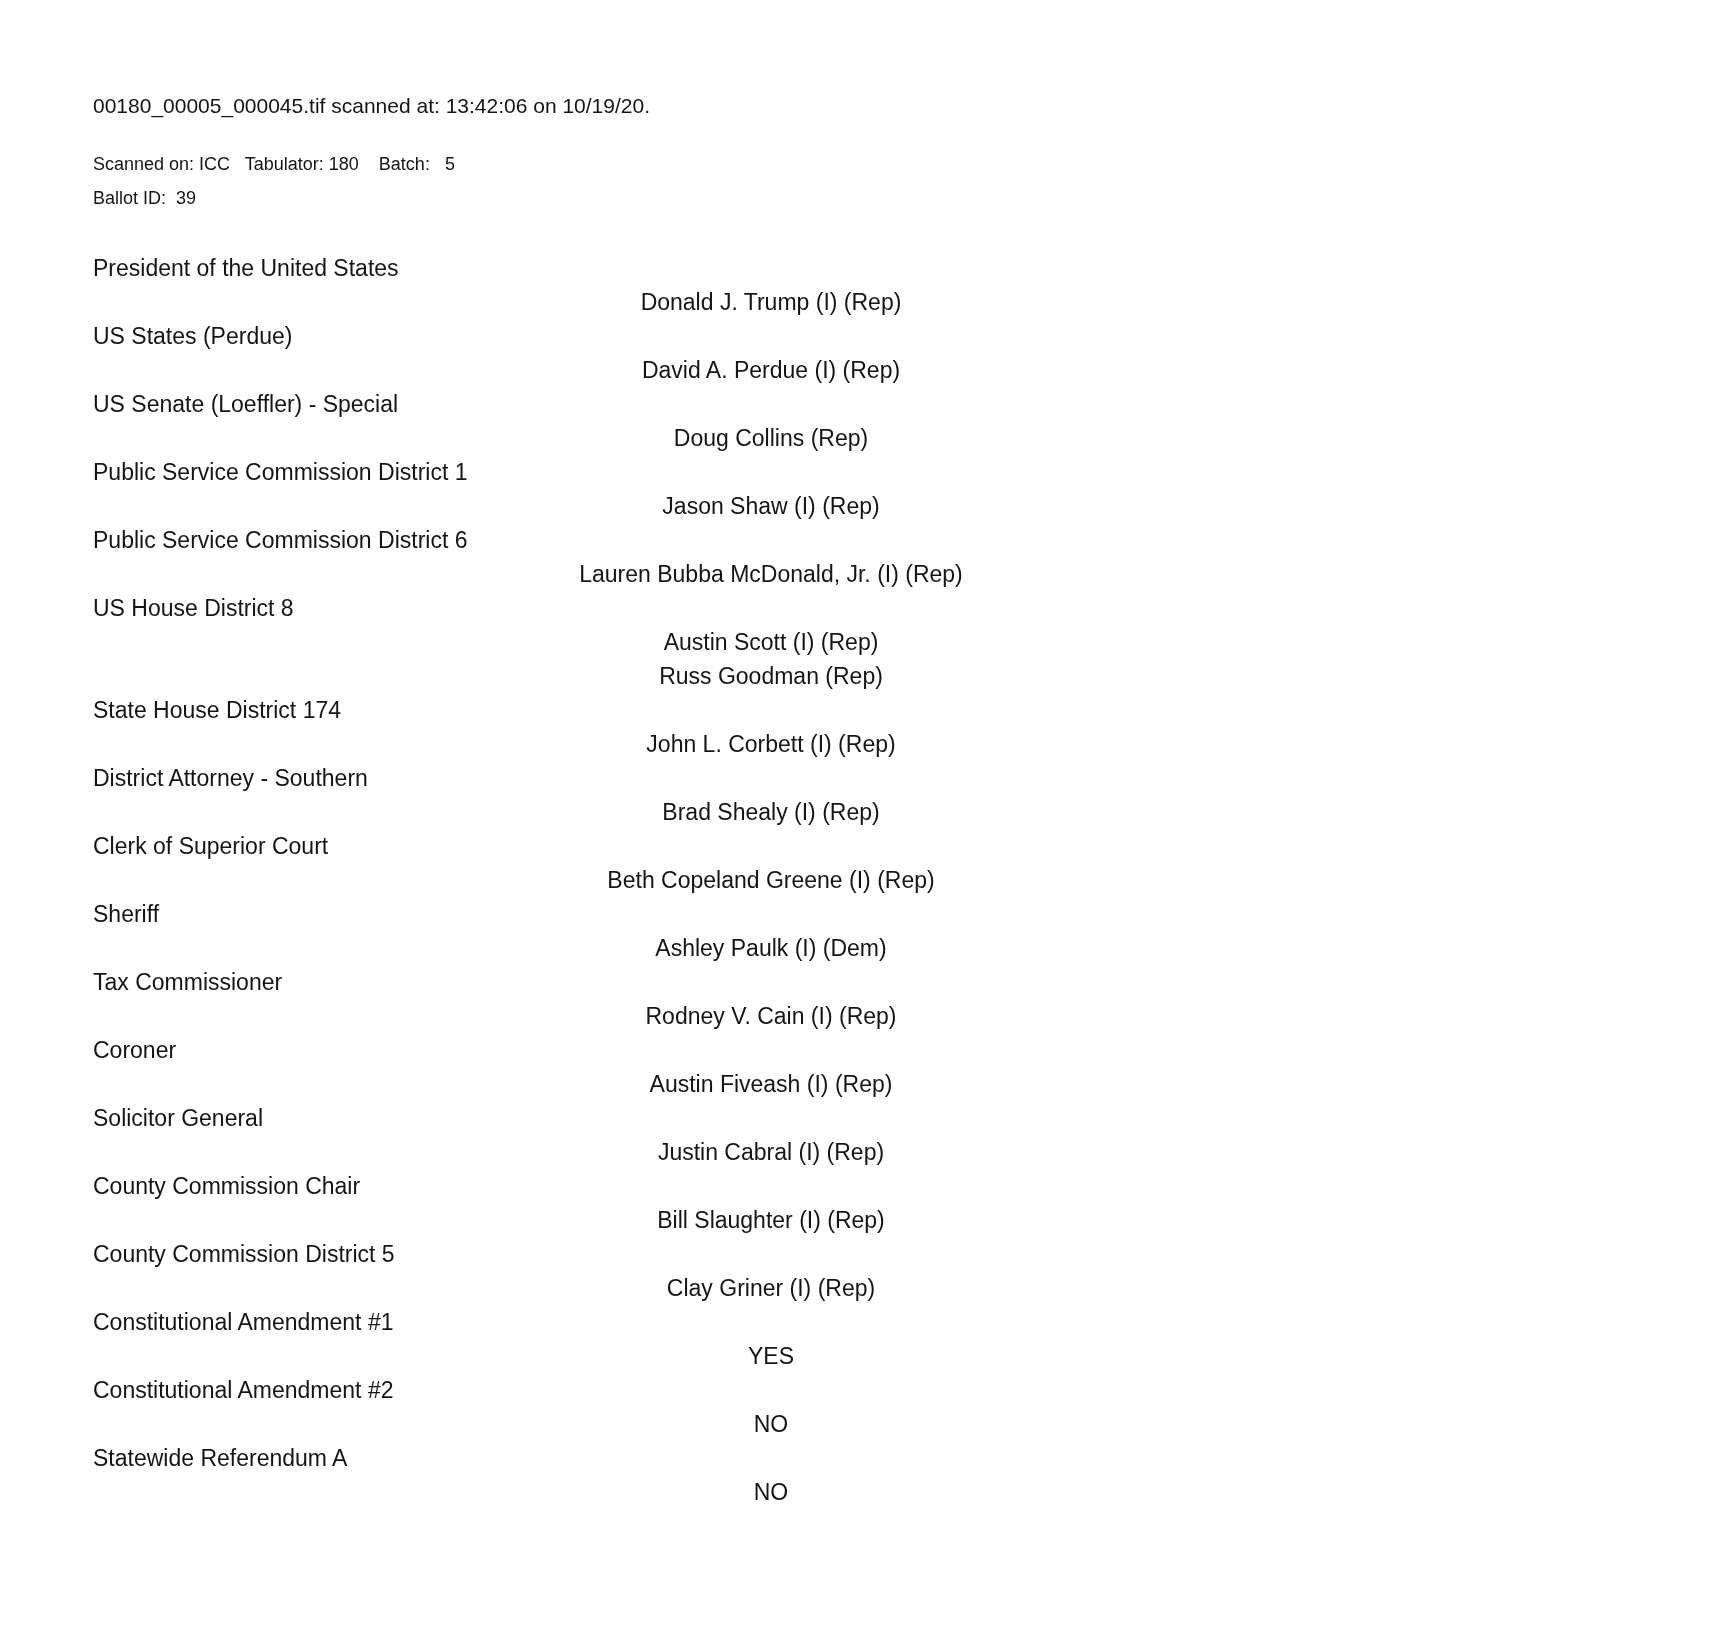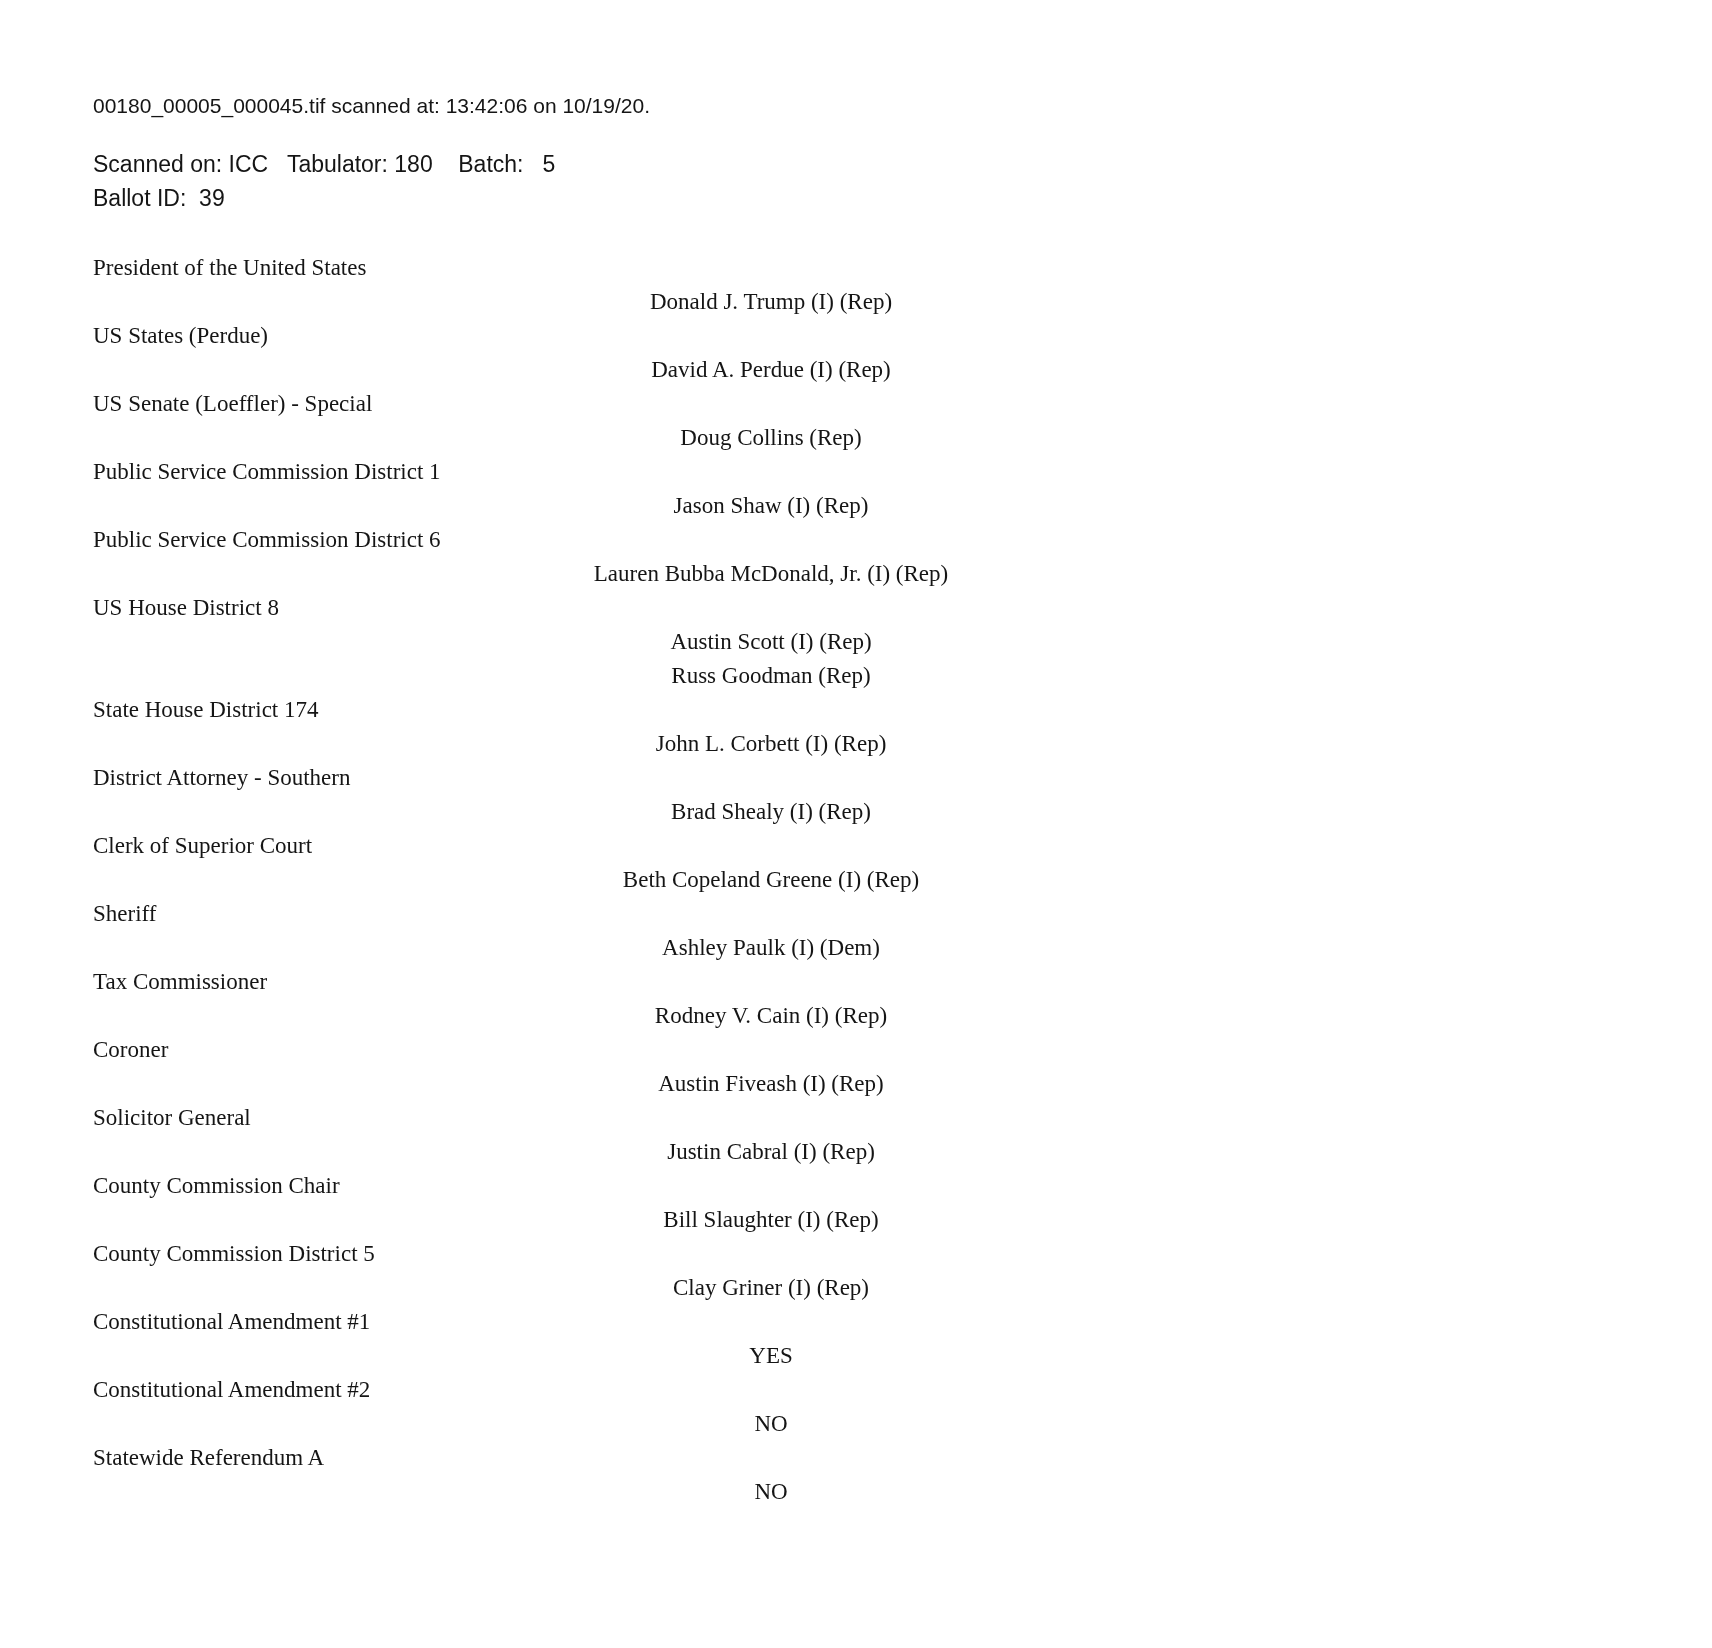--- a/index.html
+++ b/index.html
@@ -23,27 +23,26 @@
   }
   .scan-line {
     font-size: 21px;
     line-height: 34px;
     white-space: pre;
   }
   .meta-block {
     margin-top: 24px;
   }
   .meta-line {
-    font-size: 23px;
+    font-size: 18px;
     line-height: 34px;
     white-space: pre;
   }
   .races {
     margin-top: 36px;
-    font-family: Liberation Serif, serif;
   }
   .race-name {
     font-size: 23px;
     line-height: 34px;
     white-space: pre;
   }
   .race-selection {
     font-size: 23px;
     line-height: 34px;
     padding-left: 21px;

